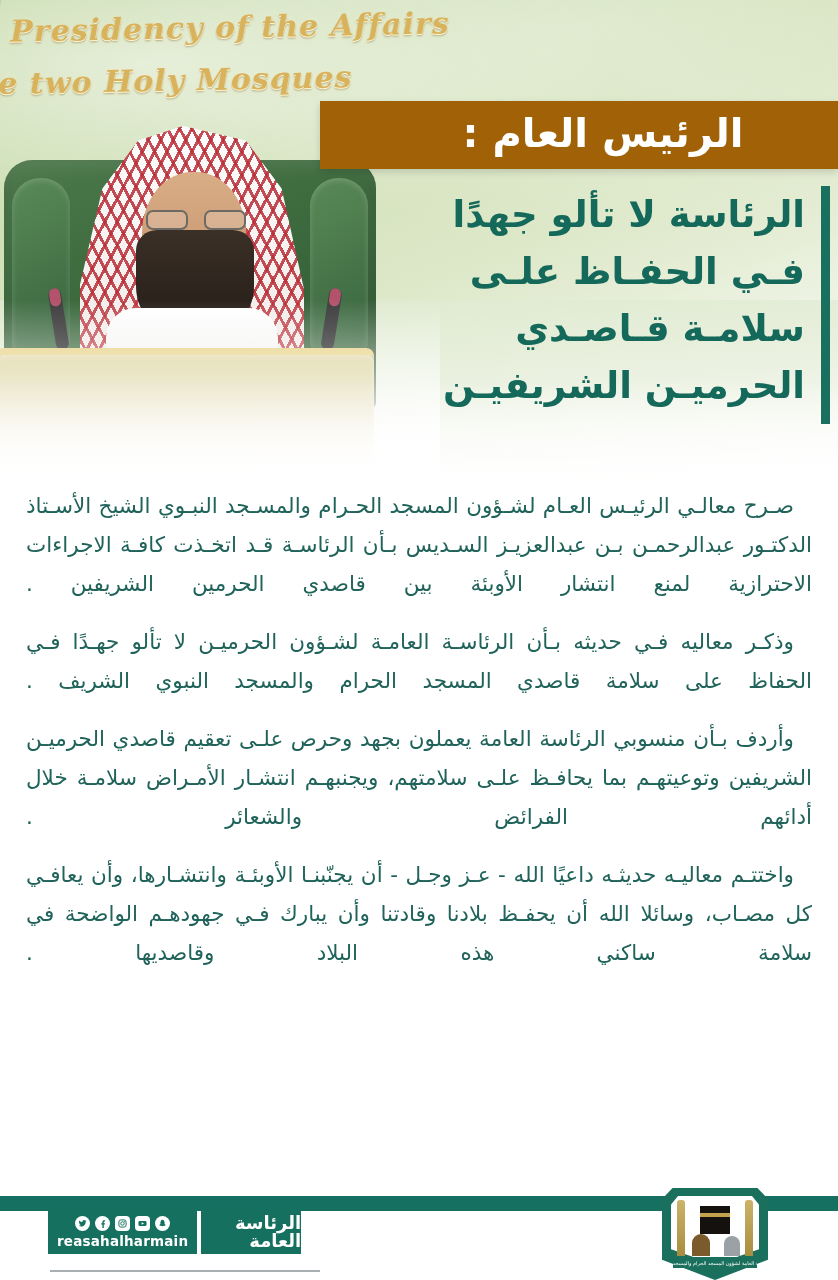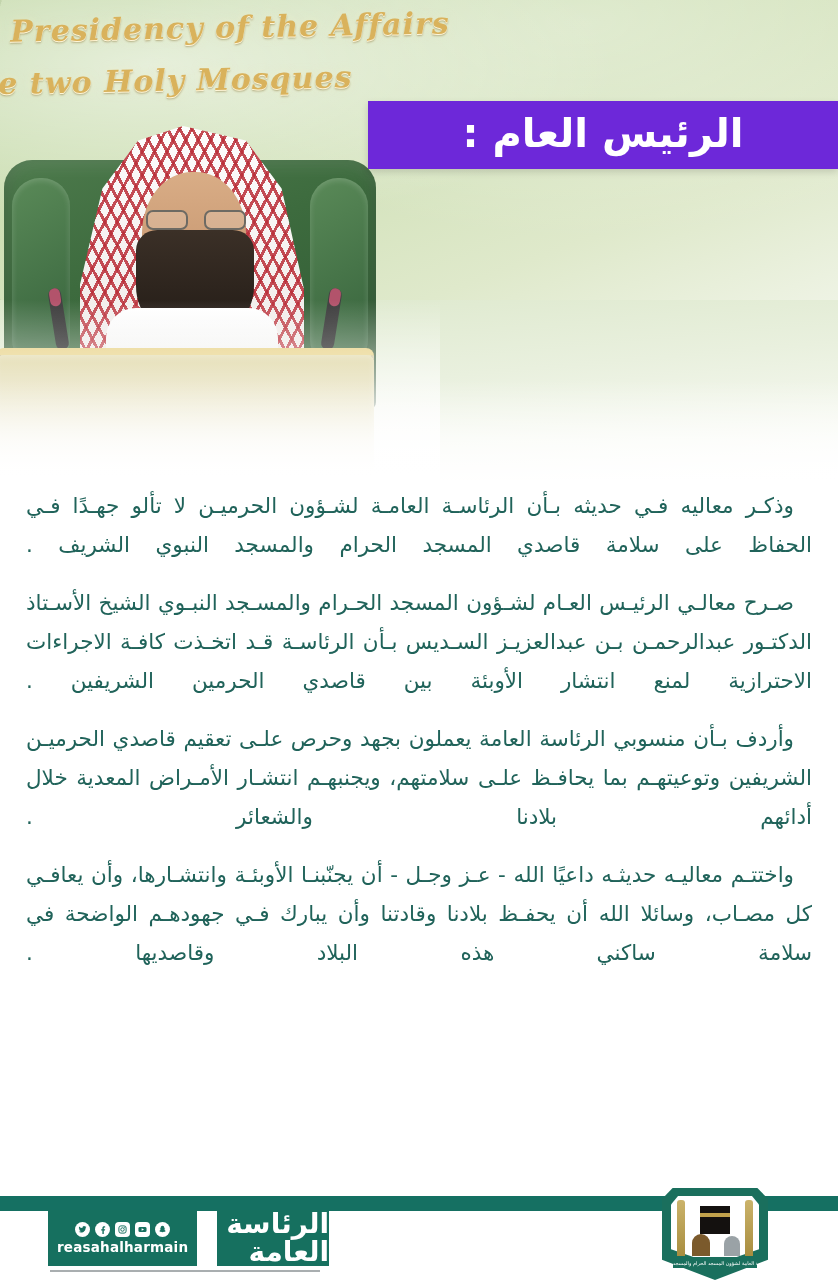--- a/index.html
+++ b/index.html
@@ -199,25 +199,26 @@
     background: linear-gradient(to bottom, rgba(255,255,255,0) 0%, rgba(255,255,255,.7) 55%, #ffffff 100%);
   }
 
   
   .banner {
     position: absolute;
     right: 0;
     top: 101px;
     width: 470px;
     height: 68px;
-    background: #6d28d9;
+    background: #a16207;
     display: flex;
     align-items: center;
     justify-content: center;
     box-shadow: 0 3px 7px rgba(0,0,0,.14);
+    padding-left: 48px;
   }
   .banner-text {
     color: #ffffff;
     font-size: 40px;
     font-weight: 700;
     letter-spacing: 0.5px;
     line-height: 1;
     padding-bottom: 4px;
   }
 
@@ -327,28 +328,28 @@
   .s-ico svg { display: block; }
   .social-handle {
     color: #ffffff;
     font-size: 13.5px;
     font-weight: 700;
     letter-spacing: .2px;
     direction: ltr;
     font-family: "DejaVu Sans", "Liberation Sans", sans-serif;
   }
   .calligraphy {
-    width: 112px;
-    margin-left: 20px;
+    width: 100px;
+    margin-left: 4px;
     background: #16705f;
     display: flex;
     align-items: center;
     justify-content: center;
     color: #ffffff;
-    font-size: 28px;
+    font-size: 18px;
     font-weight: 700;
     direction: rtl;
     overflow: hidden;
     line-height: 1;
   }
   .footer-rule {
     position: absolute;
     left: 50px;
     top: 74px;
     width: 270px;
@@ -460,25 +461,34 @@
     </div>
 
     <div class="photo-fade"></div>
     <div class="hero-fade"></div>
   </div>
 
   <div class="banner">
     <span class="banner-text">الرئيس العام :</span>
   </div>
 
+  <div class="headline-wrap">
+    <div class="headline-bar"></div>
+    <div class="headline">
+      <span class="hl-line">الرئاسة لا تألو جهدًا</span>
+      <span class="hl-line">فـي الحفـاظ علـى</span>
+      <span class="hl-line">سلامـة قـاصـدي</span>
+      <span class="hl-line">الحرميـن الشريفيـن</span>
+    </div>
+  </div>
 
   <div class="body">
+    <p class="para">صـرح معالـي الرئيـس العـام لشـؤون المسجد الحـرام والمسـجد النبـوي الشيخ الأسـتاذ الدكتـور عبدالرحمـن بـن عبدالعزيـز السـديس بـأن الرئاسـة قـد اتخـذت كافـة الاجراءات الاحترازية لمنع انتشار الأوبئة بين قاصدي الحرمين الشريفين .</p>
     <p class="para">وذكـر معاليه فـي حديثه بـأن الرئاسـة العامـة لشـؤون الحرميـن لا تألو جهـدًا فـي الحفاظ على سلامة قاصدي المسجد الحرام والمسجد النبوي الشريف .</p>
-    <p class="para">صـرح معالـي الرئيـس العـام لشـؤون المسجد الحـرام والمسـجد النبـوي الشيخ الأسـتاذ الدكتـور عبدالرحمـن بـن عبدالعزيـز السـديس بـأن الرئاسـة قـد اتخـذت كافـة الاجراءات الاحترازية لمنع انتشار الأوبئة بين قاصدي الحرمين الشريفين .</p>
-    <p class="para">وأردف بـأن منسوبي الرئاسة العامة يعملون بجهد وحرص علـى تعقيم قاصدي الحرميـن الشريفين وتوعيتهـم بما يحافـظ علـى سلامتهم، ويجنبهـم انتشـار الأمـراض المعدية خلال أدائهم بلادنا والشعائر .</p>
+    <p class="para">وأردف بـأن منسوبي الرئاسة العامة يعملون بجهد وحرص علـى تعقيم قاصدي الحرميـن الشريفين وتوعيتهـم بما يحافـظ علـى سلامتهم، ويجنبهـم انتشـار الأمـراض سلامـة خلال أدائهم الفرائض والشعائر .</p>
     <p class="para">واختتـم معاليـه حديثـه داعيًا الله - عـز وجـل - أن يجنّبنـا الأوبئـة وانتشـارها، وأن يعافـي كل مصـاب، وسائلا الله أن يحفـظ بلادنا وقادتنا وأن يبارك فـي جهودهـم الواضحة في سلامة ساكني هذه البلاد وقاصديها .</p>
   </div>
 
   <div class="footer-bar"></div>
   <div class="footer">
 
     <div class="social-block">
       <div class="calligraphy">الرئاسة العامة</div>
       <div class="social-box">
         <div class="social-icons">

